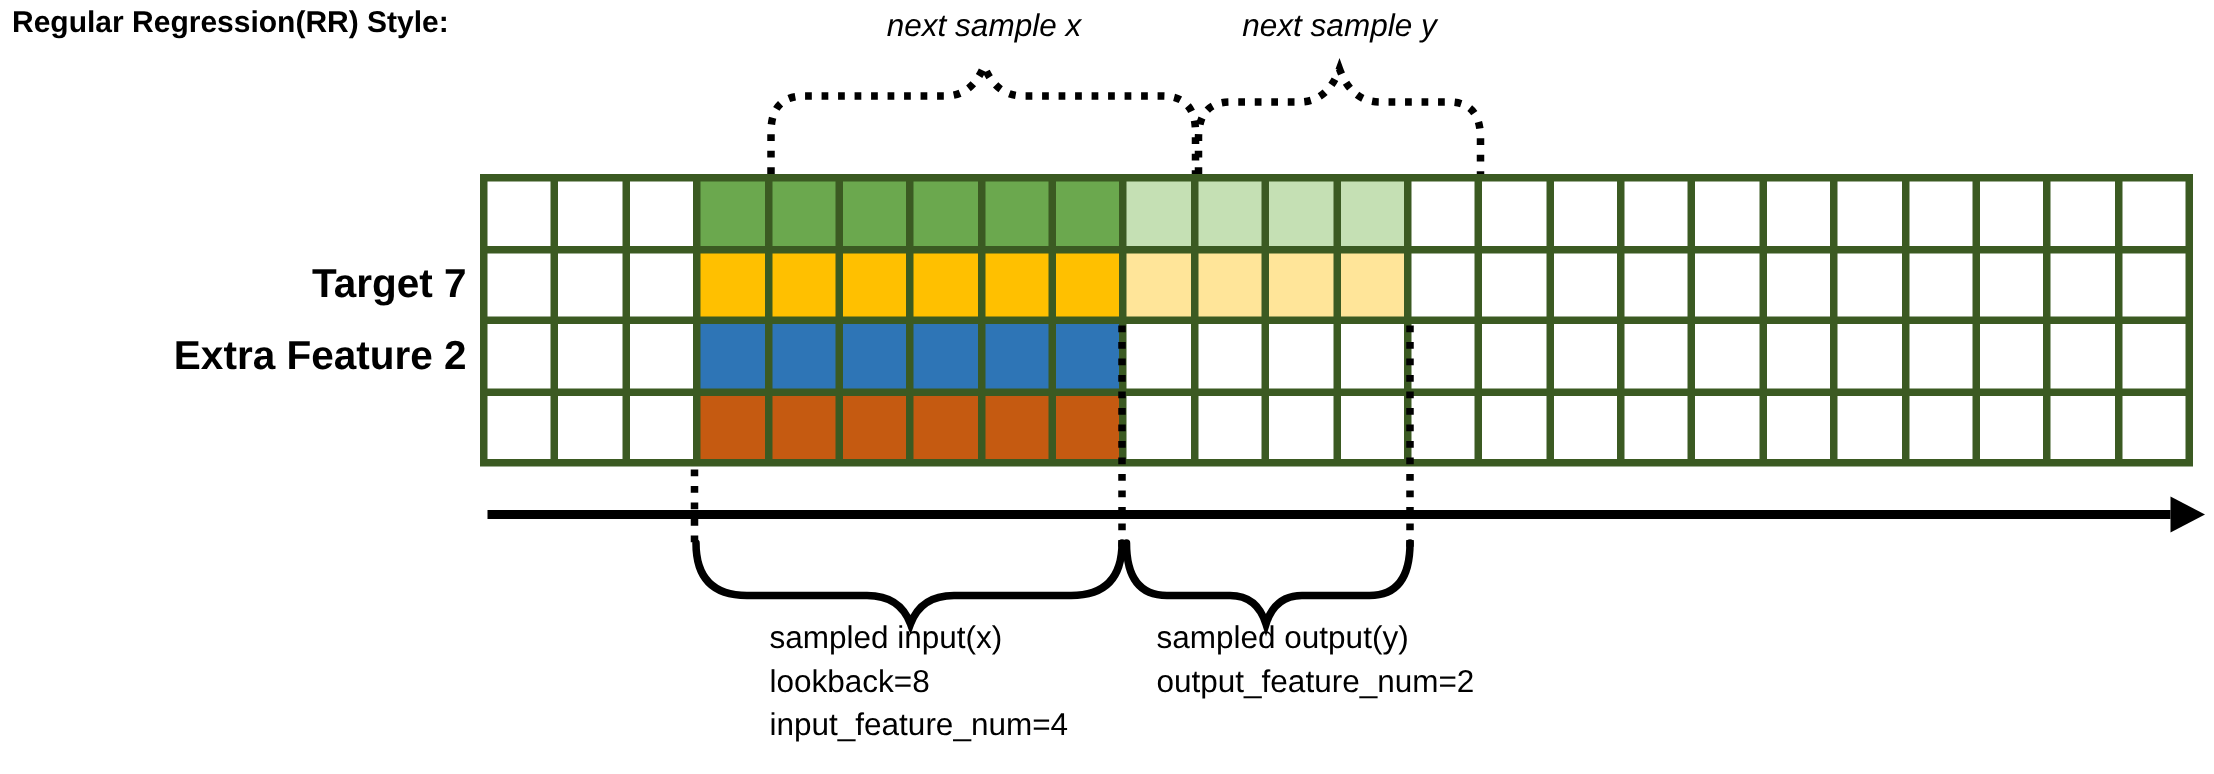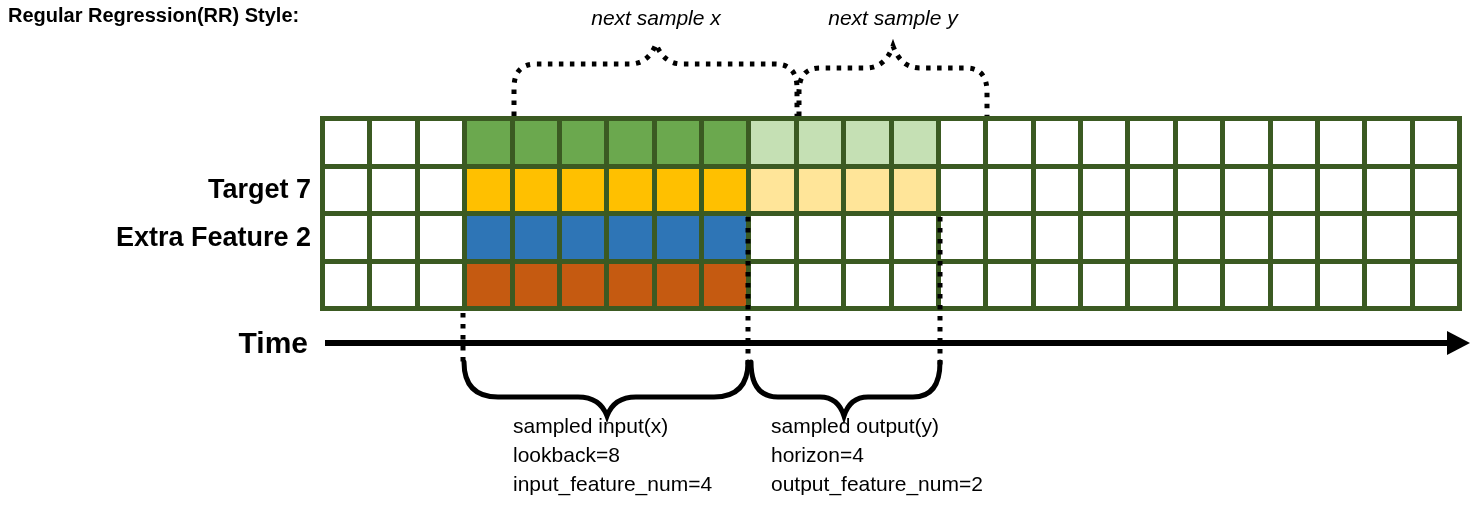--- a/index.html
+++ b/index.html
@@ -207,27 +207,25 @@
     <polygon points="1447,331 1447,355 1470,343" fill="#000"></polygon>
 
     <path d="M464,362 Q464,397 498,397 H578 Q600,397 607,416 Q614,397 636,397 H714 Q748,397 748,362" fill="none" stroke="#000" stroke-width="5" stroke-linecap="round"></path>
 
     <path d="M751,362 Q751,397 778,397 H820 Q838,397 844,416 Q850,397 868,397 H913 Q940,397 940,362" fill="none" stroke="#000" stroke-width="5" stroke-linecap="round"></path>
   </svg>
 
   <div class="brace-label x">next sample x</div>
   <div class="brace-label y">next sample y</div>
 
-  <div class="time-label">Time</div>
 
   <div class="text-block input">
     <div>sampled input(x)</div>
     <div>lookback=8</div>
     <div>input_feature_num=4</div>
   </div>
 
   <div class="text-block output">
     <div>sampled output(y)</div>
-    <div>horizon=4</div>
     <div>output_feature_num=2</div>
   </div>
 
 </div>
 
 </body></html>

